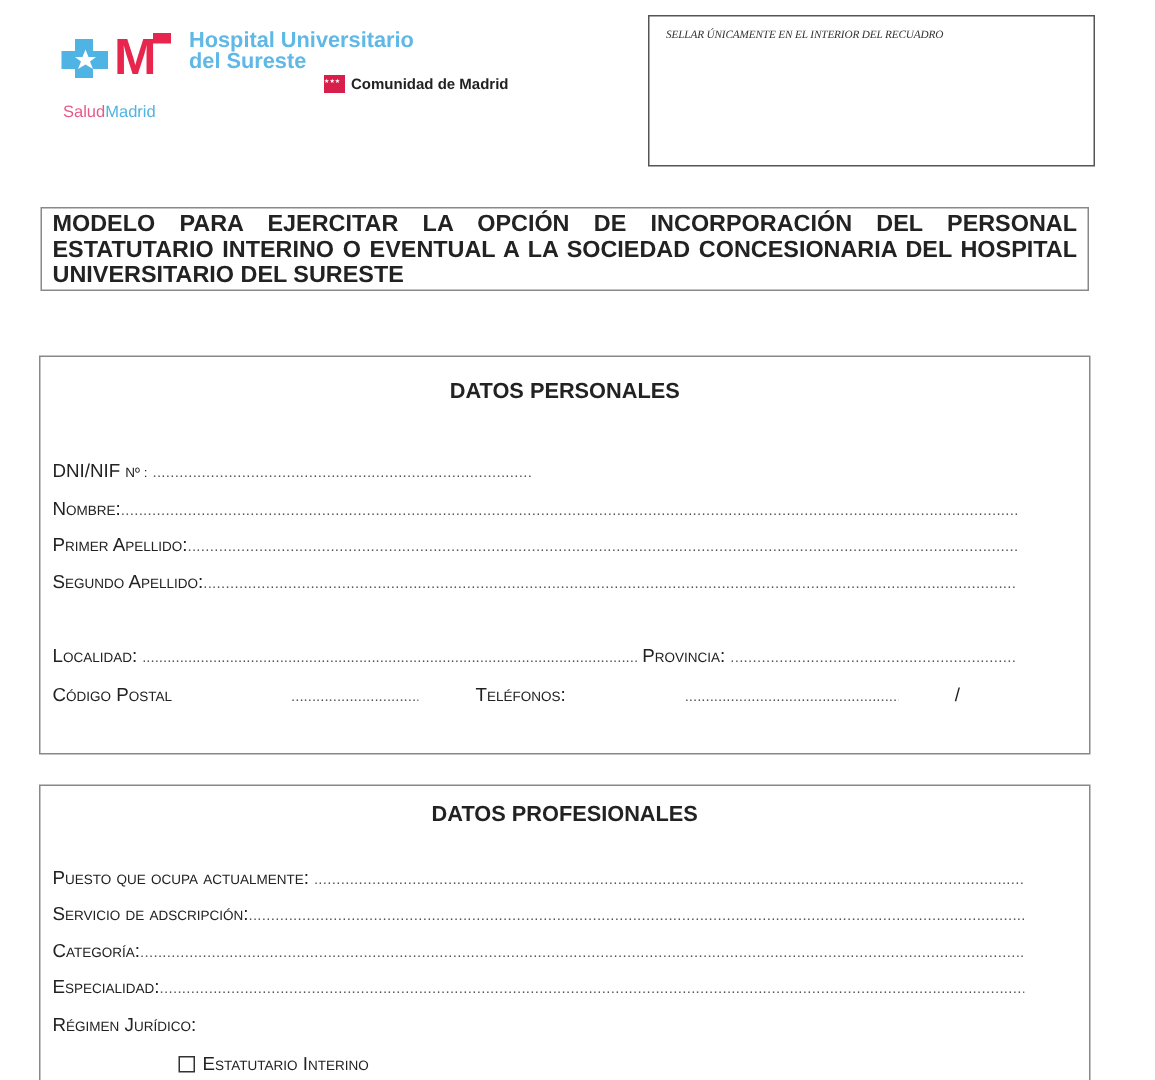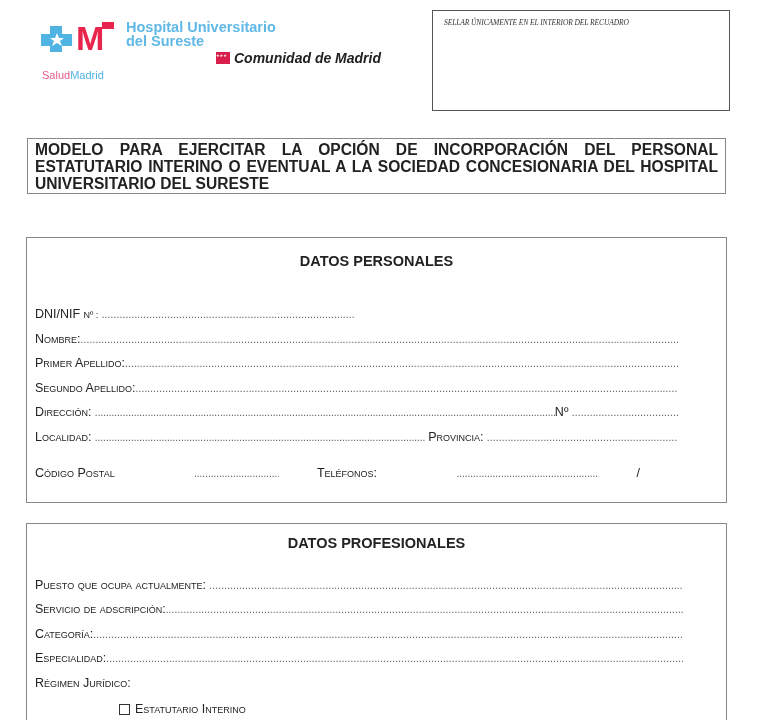--- a/index.html
+++ b/index.html
@@ -10,21 +10,21 @@
   .salud-cross { position: absolute; left: 0; top: 2px; width: 34px; height: 30px; }
   .salud-m { position: absolute; left: 36px; top: 0; font-family: "Liberation Sans", sans-serif; font-weight: bold; font-size: 34px; line-height: 32px; color: #e8264d; letter-spacing: -1px; }
   .salud-m-flag { position: absolute; left: 62px; top: 0; width: 12px; height: 7px; background: #e8264d; }
   .salud-text { position: absolute; left: 2px; top: 31px; font-size: 11px; color: #e8598a; white-space: nowrap; margin-top: 16px; }
   .salud-text .madrid { color: #4fb3e3; }
 
   .hosp-name { position: absolute; left: 126px; top: 20px; font-size: 14.5px; line-height: 14px; font-weight: bold; color: #5fb8e6; }
   .cam { position: absolute; left: 216px; top: 50px; display: flex; align-items: center; gap: 4px; }
   .cam-flag { width: 14px; height: 12px; background: #d81e4a; position: relative; }
   .cam-flag::after { content: "\2605\2605\2605"; position: absolute; left: 0; top: 1px; font-size: 4px; color: #fff; letter-spacing: 0; }
-  .cam-text { font-size: 14px; font-weight: bold; color: #222; font-style: italic; }
+  .cam-text { font-size: 10px; font-weight: bold; color: #222; }
 
   
   .stamp-box { position: absolute; left: 432px; top: 10px; width: 298px; height: 101px; border: 1px solid #555; box-sizing: border-box; }
   .stamp-label { position: absolute; left: 11px; top: 7px; font-family: "Liberation Serif", serif; font-style: italic; font-size: 7.5px; color: #333; letter-spacing: -0.1px; }
 
   
   .title-box { position: absolute; left: 27px; top: 138px; width: 699px; height: 56px; border: 1px solid #888; box-sizing: border-box; padding: 2px 7px 0 7px; }
   .title-text { font-size: 15.6px; font-weight: bold; line-height: 17px; text-align: justify; text-align-last: left; color: #222; }
 
   
@@ -92,29 +92,26 @@
   <div class="field sc" style="top:118px; width:643px;">
     <span class="lbl">Primer Apellido:</span>
       <span class="dots"></span>
   </div>
 
   <div class="field sc" style="top:143px; width:643px;">
     <span class="lbl">Segundo Apellido:</span>
       <span class="dots"></span>
   </div>
 
-  <div class="field sc" style="top:167px; width:643px;">
-    <span class="lbl">Dirección:</span>&nbsp;<span class="seg" style="width:460px"></span><span class="lbl">Nº</span>&nbsp;<span class="dots"></span>
-  </div>
 
   <div class="field sc" style="top:192px; width:643px;">
     <span class="lbl">Localidad:</span>&nbsp;<span class="seg" style="width:330px"></span>&nbsp;<span class="lbl">Provincia:</span>&nbsp;<span class="dots"></span>
   </div>
 
-  <div class="field sc" style="top:228px; width:643px;gap:38px;">
+  <div class="field sc" style="top:218px; width:643px;gap:38px;">
     <span class="lbl">Código Postal</span>&nbsp;<span class="seg" style="width:104px"></span><span class="lbl">Teléfonos:</span>&nbsp;<span class="seg" style="width:174px"></span><span class="lbl">/</span><span class="dots"></span>
   </div>
 
 </div>
 
 <div class="section sec-prof">
   <div class="sec-title">DATOS PROFESIONALES</div>
 
   <div class="field sc" style="top:54px; width:648px;">
     <span class="lbl">Puesto que ocupa actualmente:</span>&nbsp;<span class="dots"></span>

